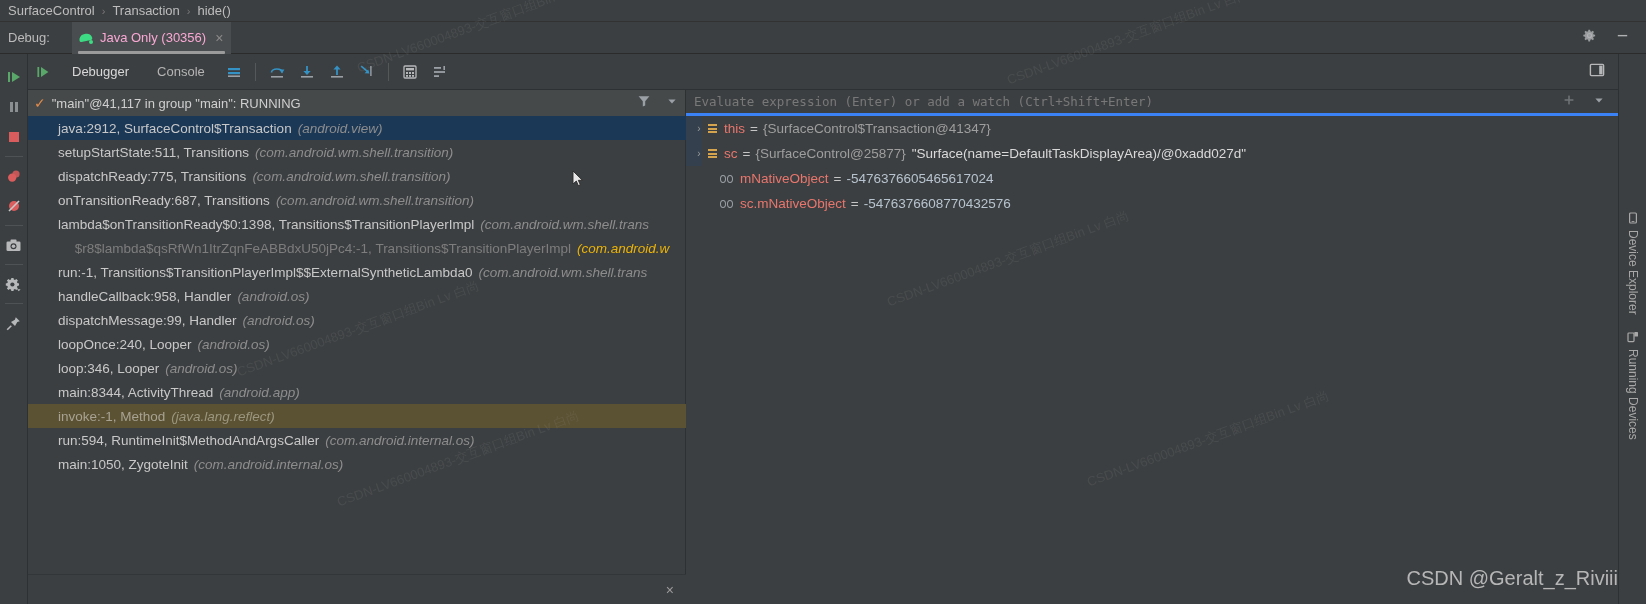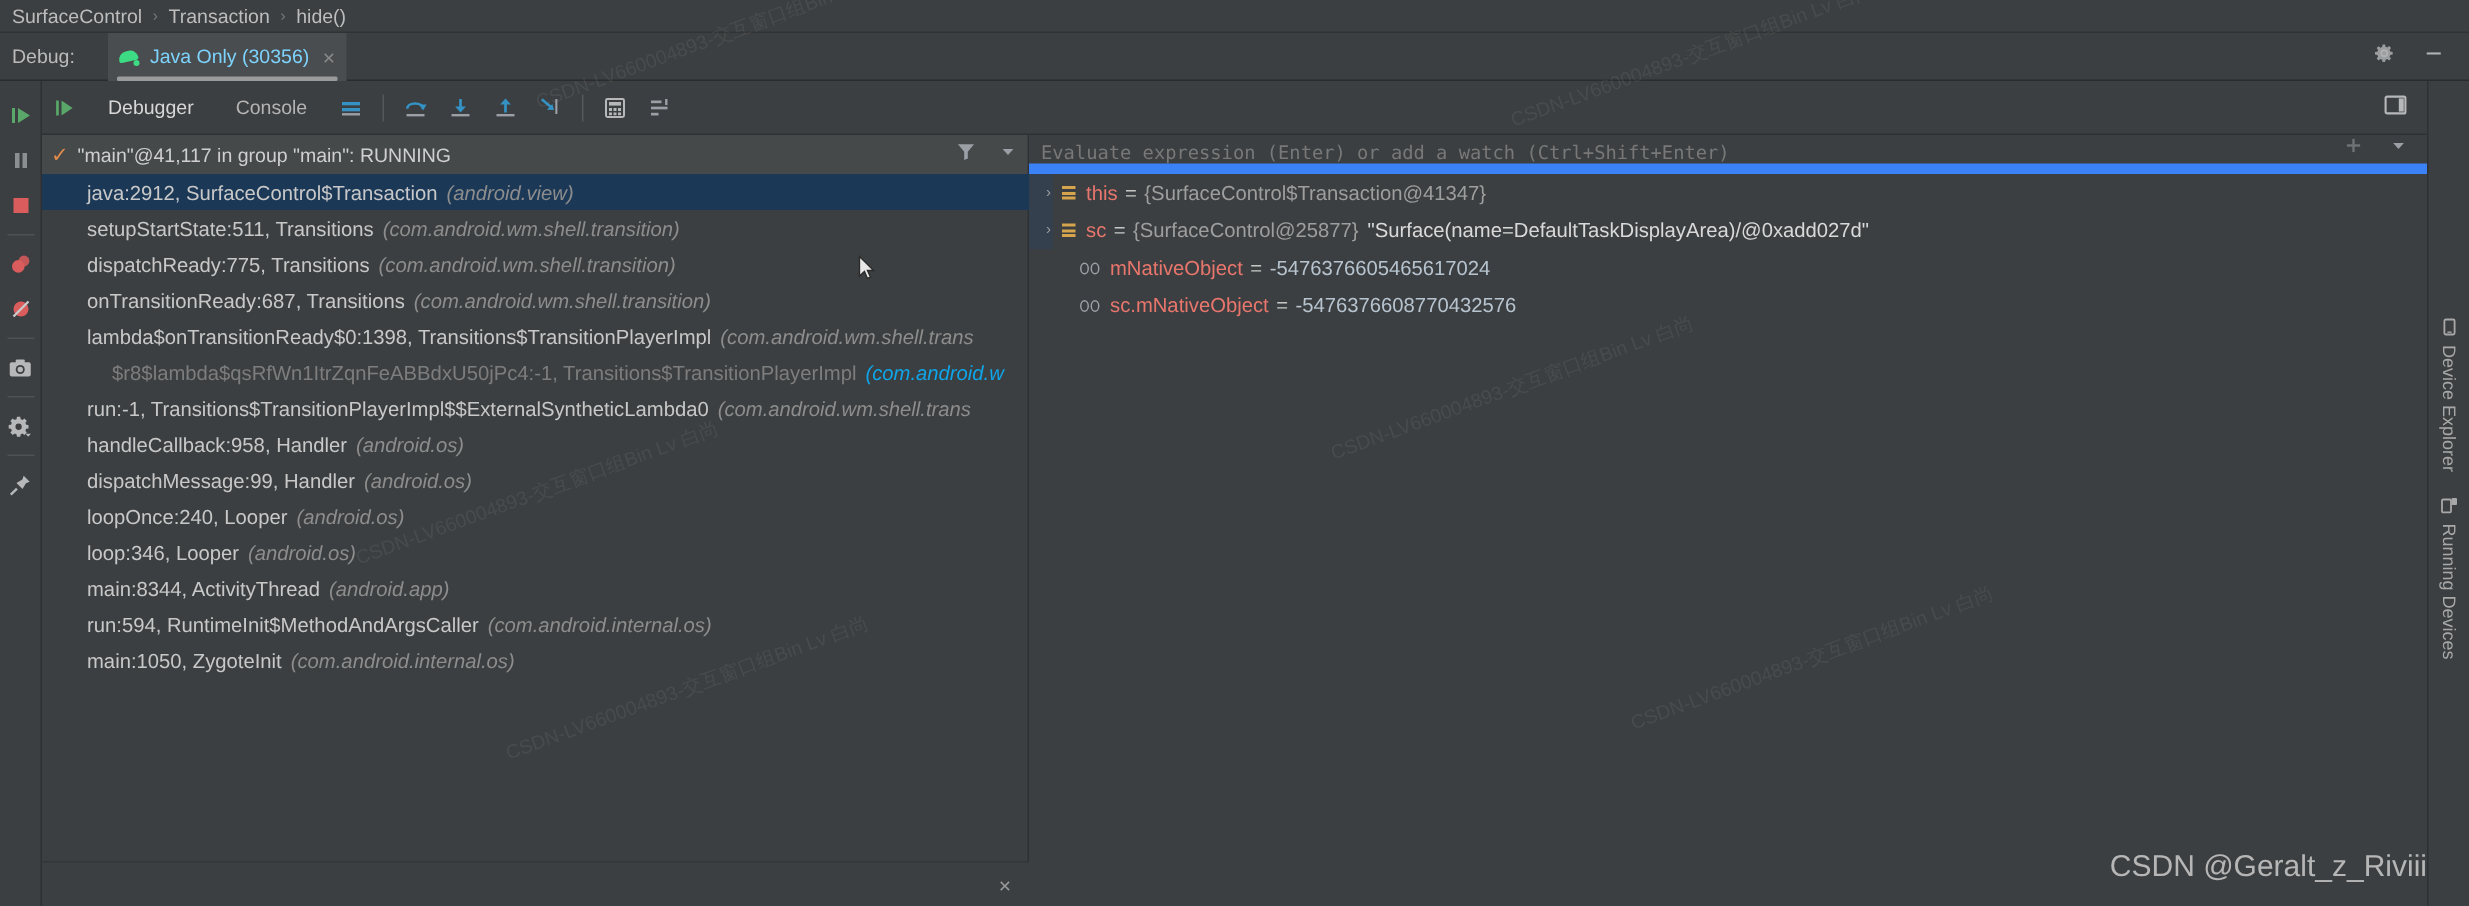--- a/index.html
+++ b/index.html
@@ -48,21 +48,21 @@
   }
   .android-icon .head {
     position: absolute; left: 1px; top: 3px; width: 13px; height: 7px;
     background: #3ddc84; border-radius: 7px 7px 2px 2px;
     transform: rotate(-12deg);
   }
   .android-icon .dot {
     position: absolute; right: 1px; bottom: 0px; width: 4px; height: 4px;
     background: #3ddc84; border-radius: 50%;
   }
-  #session-tab-label { font-size: 13px; color: #7dd3fc; white-space: nowrap; }
+  #session-tab-label { font-size: 13px; color: #f9a8d4; white-space: nowrap; }
   #session-tab-close {
     margin-left: 9px; color: #8a8a8a; font-size: 14px; line-height: 1;
     cursor: pointer;
   }
   #debug-bar-right {
     margin-left: auto; display: flex; align-items: center; gap: 18px;
     padding-right: 16px;
   }
 
   
@@ -147,21 +147,21 @@
     overflow: hidden;
   }
   .frame-row {
     height: 24px; display: flex; align-items: center;
     padding-left: 30px; white-space: nowrap; font-size: 13.5px;
     color: #c8c8c8; cursor: pointer;
   }
   .frame-row.selected { background: #1b3857; }
   .frame-row.highlighted { background: #5b5133; }
   .frame-row.dimmed { color: #7d7d7d; justify-content: center; }
-  .frame-row.dimmed .pkg { color: #0ea5e9; }
+  .frame-row.dimmed .pkg { color: #eab308; }
   .frame-sig { color: inherit; }
   .pkg { color: #8d8d8d; font-style: italic; margin-left: 6px; }
   .frame-row.highlighted .frame-sig { color: #a7a292; }
   .frame-row.highlighted .pkg { color: #9b967f; }
 
   
   #hint-bar {
     position: absolute; left: 0; bottom: 0; width: 658px; height: 30px;
     display: flex; align-items: center; background: #3c3f41;
     border-top: 1px solid #333638;
@@ -169,22 +169,22 @@
   #hint-text {
     font-size: 12.5px; color: #a0a0a0; padding-left: 10px; white-space: nowrap;
   }
   #hint-close {
     margin-left: auto; margin-right: 12px; color: #9b9b9b; font-size: 14px;
     cursor: pointer; line-height: 1;
   }
 
   
   #watch-row {
-    height: 26px; display: flex; align-items: flex-end; position: relative;
-    border-bottom: 7px solid #3b82f6;
+    height: 26px; display: flex; align-items: center; position: relative;
+    border-bottom: 3px solid #3b82f6;
   }
   #watch-input {
     flex: 1; background: transparent; border: 0; outline: none;
     font-family: "DejaVu Sans Mono", monospace; font-size: 12.5px;
     color: #787878; padding-left: 8px;
   }
   #watch-input::placeholder { color: #787878; }
   #watch-row-right {
     display: flex; align-items: center; gap: 16px; padding-right: 12px;
   }
@@ -504,20 +504,24 @@
             <span class="frame-sig">loopOnce:240, Looper</span>
             <span class="pkg">(android.os)</span>
           </div>
           <div class="frame-row">
             <span class="frame-sig">loop:346, Looper</span>
             <span class="pkg">(android.os)</span>
           </div>
           <div class="frame-row">
             <span class="frame-sig">main:8344, ActivityThread</span>
             <span class="pkg">(android.app)</span>
+          </div>
+          <div class="frame-row highlighted">
+            <span class="frame-sig">invoke:-1, Method</span>
+            <span class="pkg">(java.lang.reflect)</span>
           </div>
           <div class="frame-row">
             <span class="frame-sig">run:594, RuntimeInit$MethodAndArgsCaller</span>
             <span class="pkg">(com.android.internal.os)</span>
           </div>
           <div class="frame-row">
             <span class="frame-sig">main:1050, ZygoteInit</span>
             <span class="pkg">(com.android.internal.os)</span>
           </div>
         </div>

